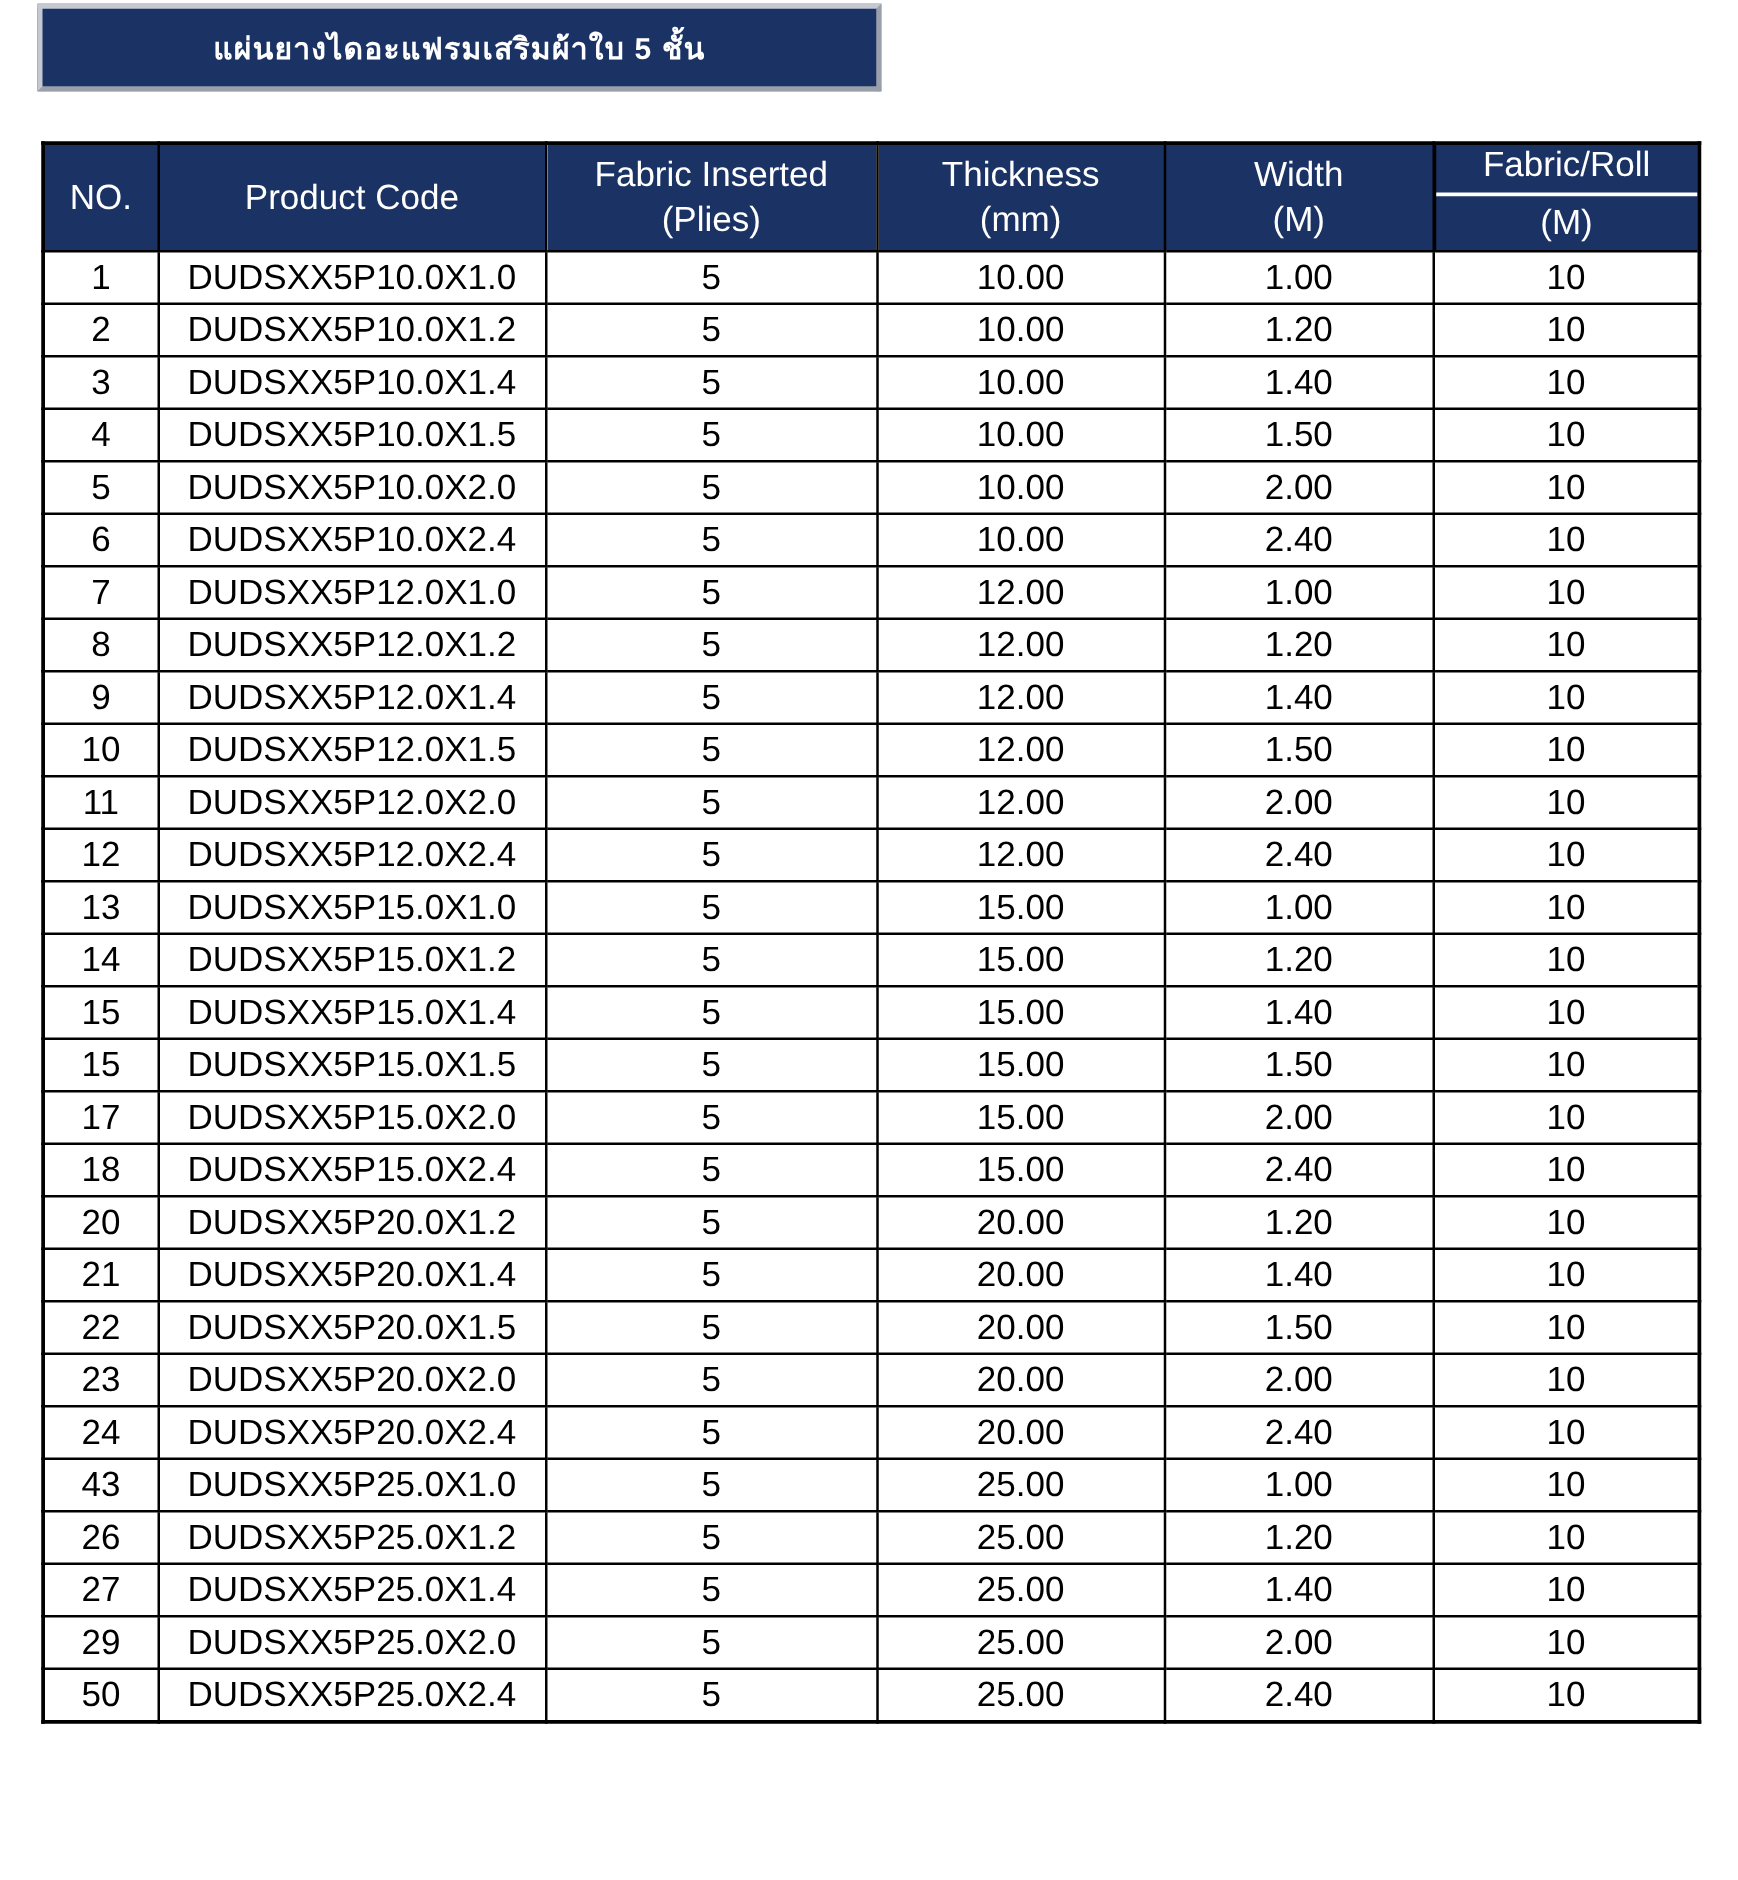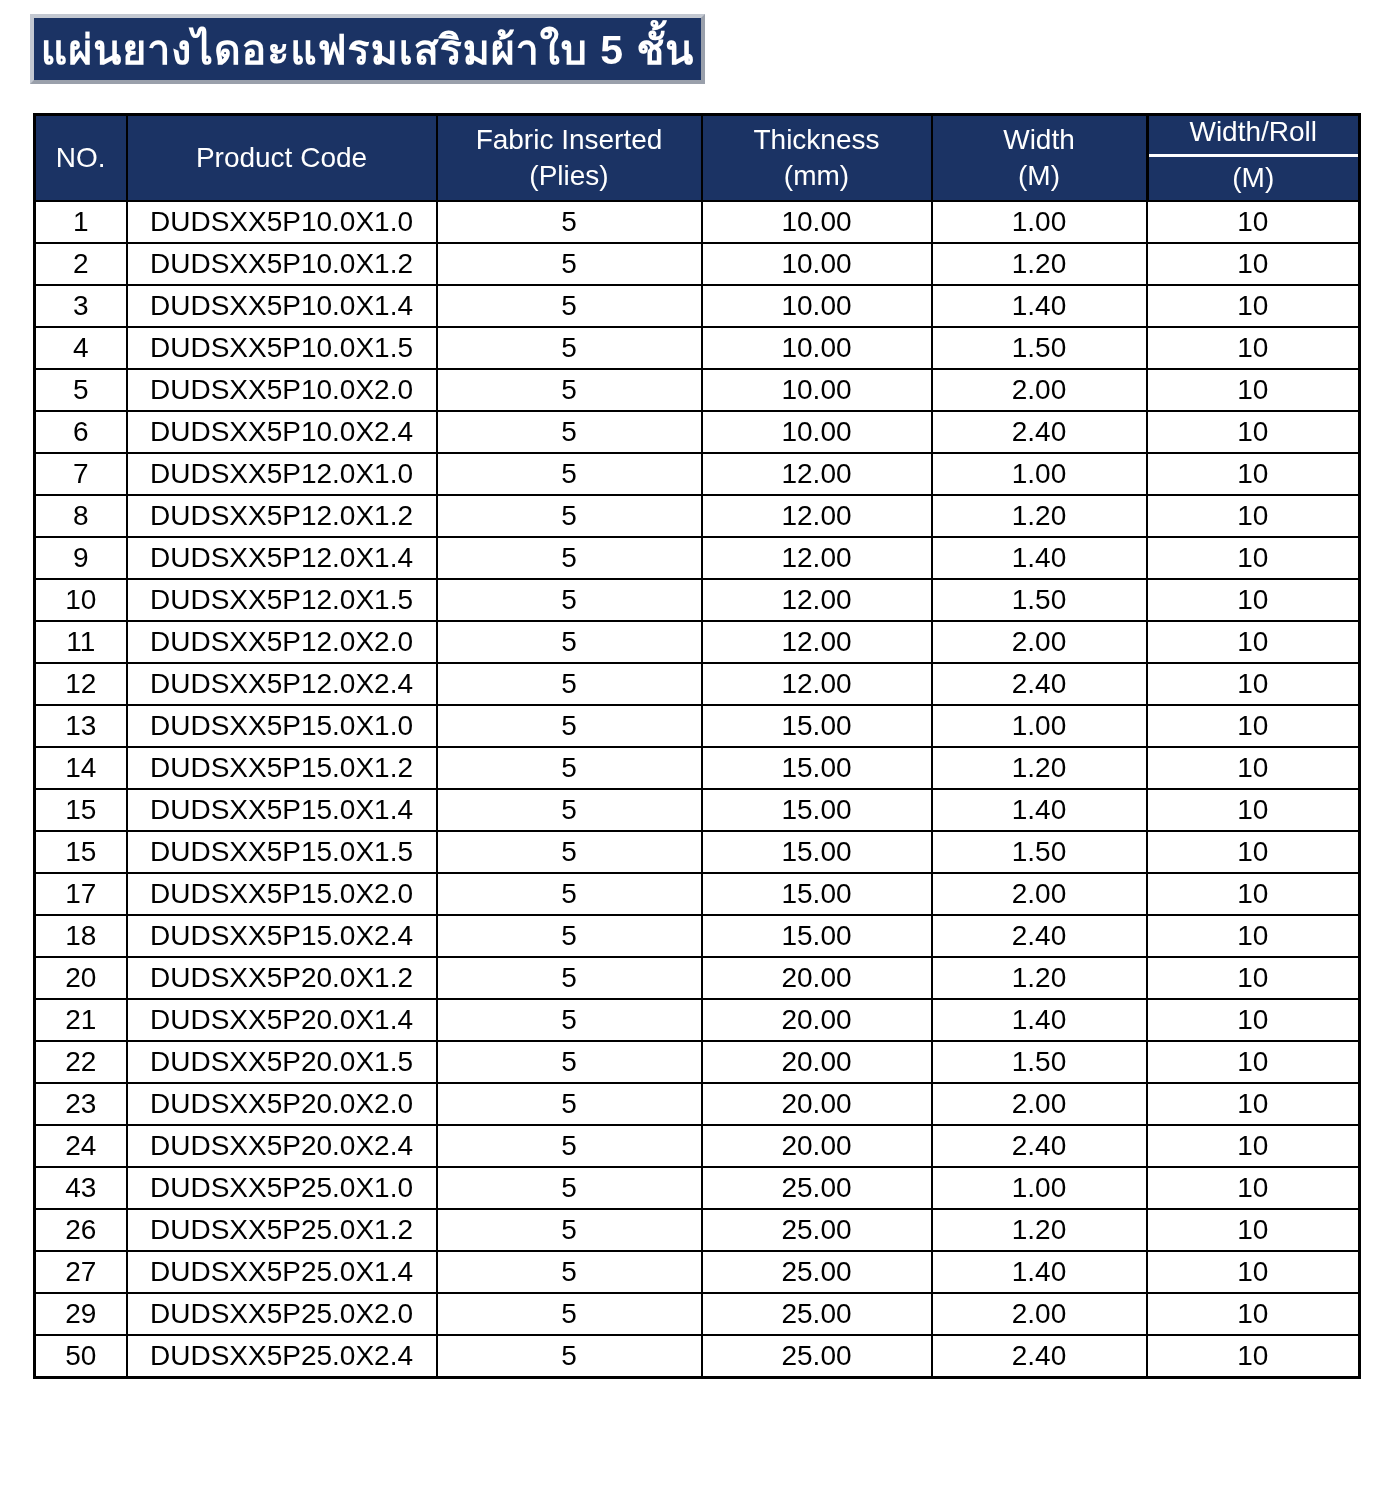--- a/index.html
+++ b/index.html
@@ -10,27 +10,27 @@
     --paper:#ffffff;
     --ink:#000000;
     --header-text:#ffffff;
   }
   html,body{margin:0;padding:0;}
   body{
     width:1390px;height:1504px;background:var(--paper);position:relative;
     font-family:"Liberation Sans","DejaVu Sans",sans-serif;
   }
   .title-box{
-    position:absolute;left:30px;top:14px;width:667px;height:62px;
+    position:absolute;left:30px;top:3px;width:667px;height:62px;
     background:var(--navy);
     border:4px solid var(--frame-light);
     border-right-color:var(--frame-dark);
     border-bottom-color:var(--frame-dark);
     display:flex;align-items:center;justify-content:center;
-    color:var(--header-text);font-size:41px;font-weight:bold;
+    color:var(--header-text);font-size:24px;font-weight:bold;
     letter-spacing:1px;
   }
   table.spec{
     position:absolute;left:33px;top:113px;width:1325px;
     border-collapse:collapse;table-layout:fixed;
     border:3px solid var(--grid);
   }
   table.spec th,table.spec td{
     border:2px solid var(--grid);
     overflow:hidden;
@@ -92,21 +92,21 @@
       <th>
         <div class="hline">Thickness</div>
         <div class="hline">(mm)</div>
       </th>
       <th>
         <div class="hline">Width</div>
         <div class="hline">(M)</div>
       </th>
       <th class="col-length">
         <div class="lr-overlay">
-          <div class="hl first">Width/Roll</div>
+          <div class="hl first">Fabric/Roll</div>
           <div class="hl">(M)</div>
         </div>
       </th>
     </tr>
   </thead>
   <tbody>
   <tr>
     <td class="c-no">1</td>
     <td class="c-code">DUDSXX5P10.0X1.0</td>
     <td class="c-plies">5</td>

